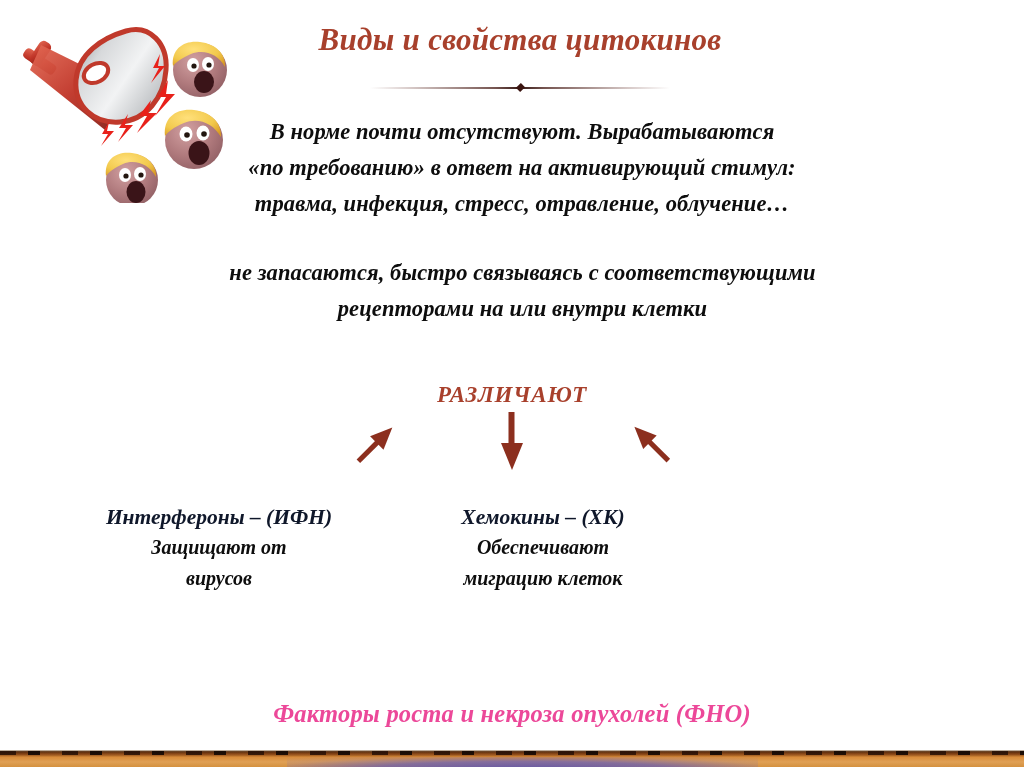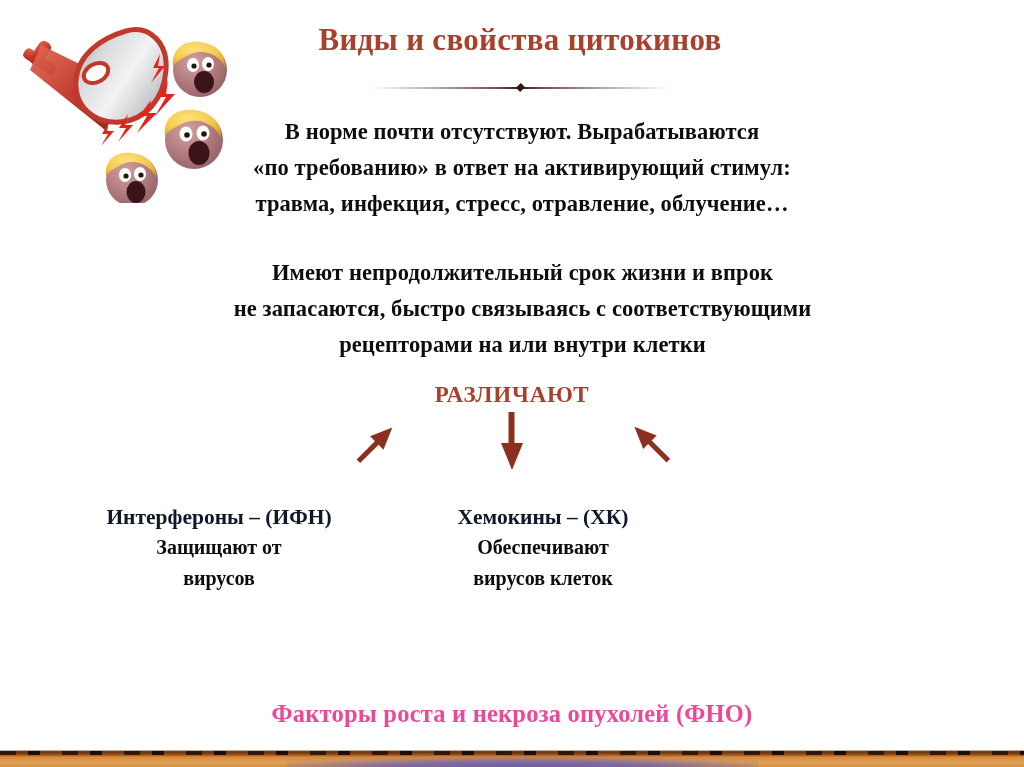--- a/index.html
+++ b/index.html
@@ -8,20 +8,21 @@
     padding: 0;
     background: #ffffff;
   }
   #slide {
     position: relative;
     width: 1024px;
     height: 767px;
     background: #ffffff;
     overflow: hidden;
     font-family: "Liberation Serif", "DejaVu Serif", serif;
+    font-style: italic;
   }
 
   
   .title {
     position: absolute;
     left: 240px;
     top: 22px;
     width: 560px;
     text-align: center;
     font-size: 31px;
@@ -288,21 +289,20 @@
     <div class="dot"></div>
   </div>
 
   <div class="para" id="para1">
     <span class="line">В норме почти отсутствуют. Вырабатываются</span>
     <span class="line">«по требованию» в ответ на активирующий стимул:</span>
     <span class="line">травма, инфекция, стресс, отравление, облучение…</span>
   </div>
 
   <div class="para" id="para2">
-    <span class="line">Имеют непродолжительный срок жизни и впрок</span>
     <span class="line">не запасаются, быстро связываясь с соответствующими</span>
     <span class="line">рецепторами на или внутри клетки</span>
   </div>
 
   <div class="razlichayut">РАЗЛИЧАЮТ</div>
 
   <div class="arrow" id="arrow-left">
     <svg width="46" height="52" viewBox="0 0 46 52">
       <g transform="rotate(-135 23 26)">
         <rect x="20" y="2" width="5" height="30" fill="#8c2f1e"></rect>
@@ -327,21 +327,21 @@
 
   <div class="col" id="col1">
     <span class="head">Интерфероны – (ИФН)</span>
     <span class="body">Защищают от</span>
     <span class="body">вирусов</span>
   </div>
 
   <div class="col" id="col2">
     <span class="head">Хемокины – (ХК)</span>
     <span class="body">Обеспечивают</span>
-    <span class="body">вирусов клеток</span>
+    <span class="body">миграцию клеток</span>
   </div>
 
 
   <div class="footer-line">Факторы роста и некроза опухолей (ФНО)</div>
 
   <div id="bottom-strip">
     <div class="grain"></div>
     <div class="sheen"></div>
   </div>
 

